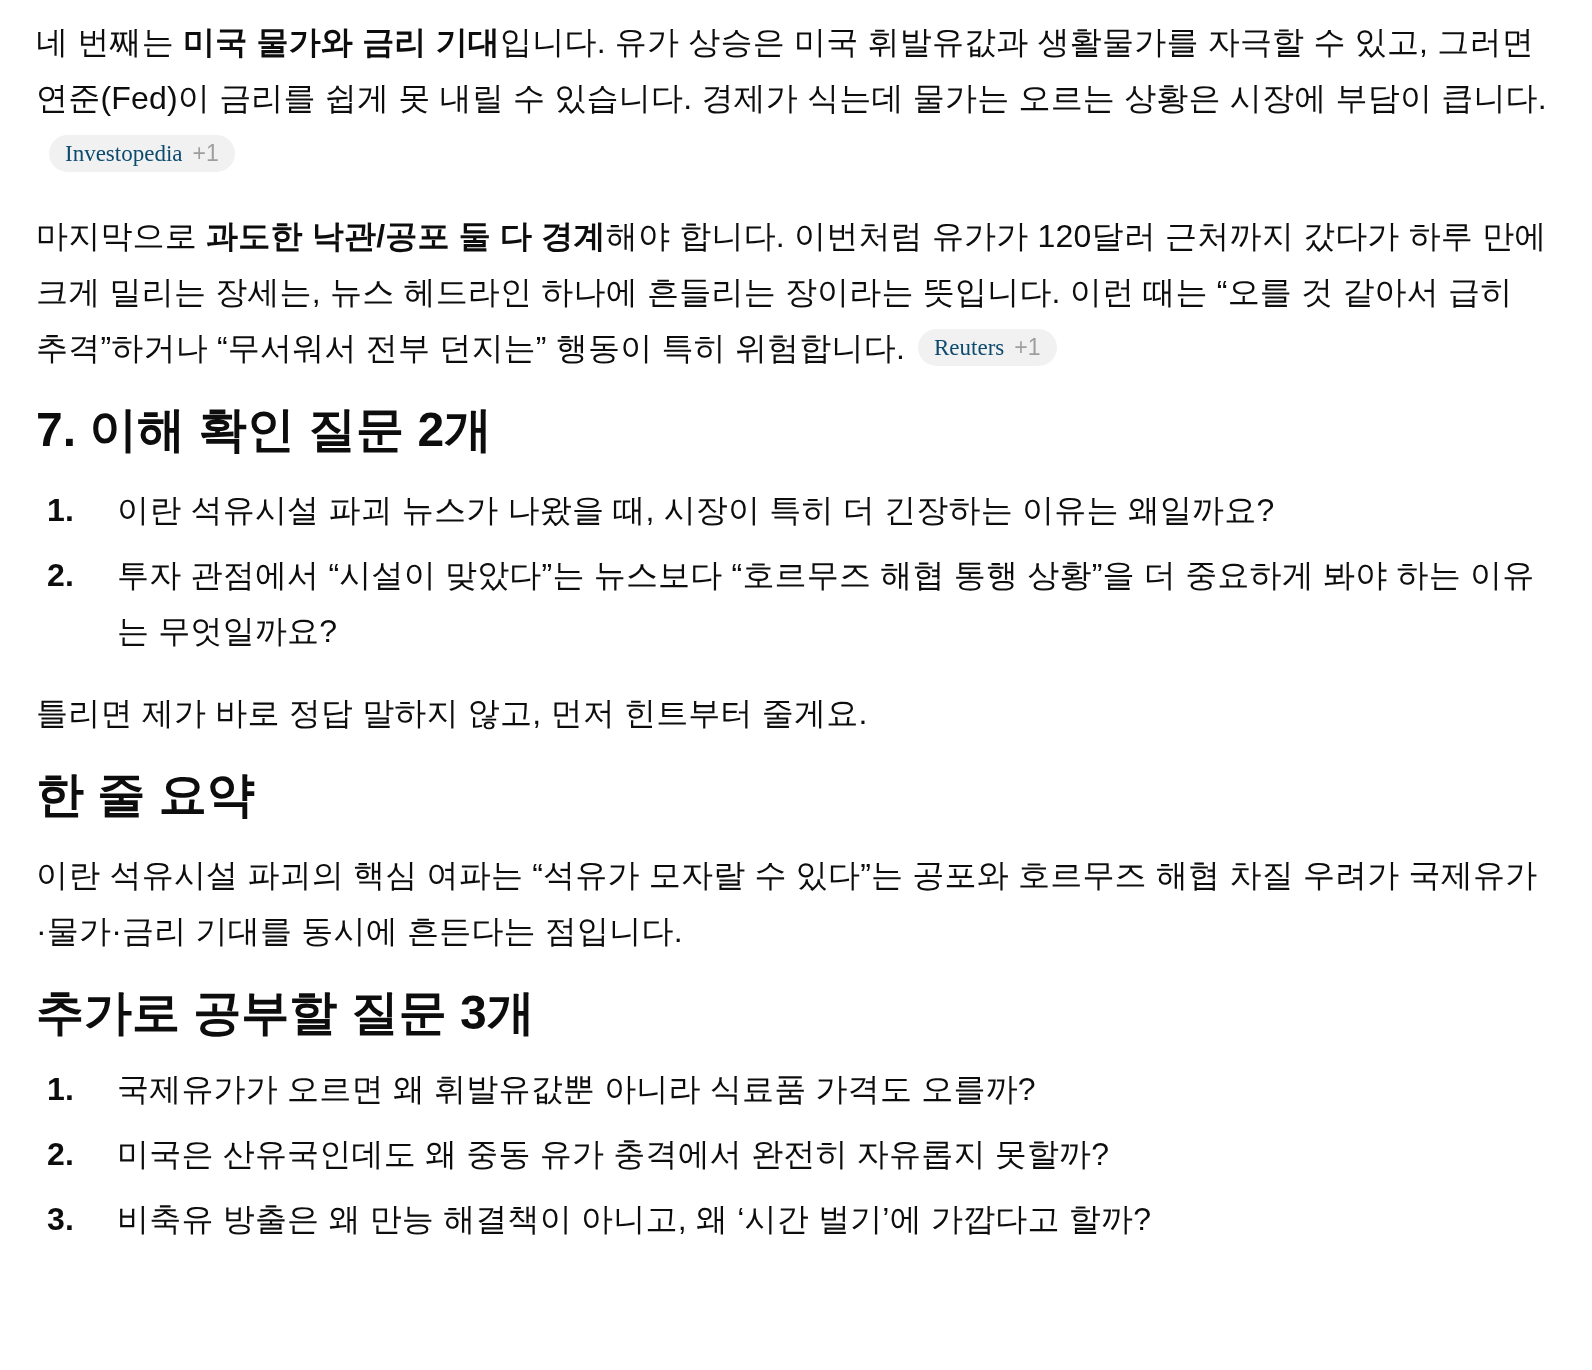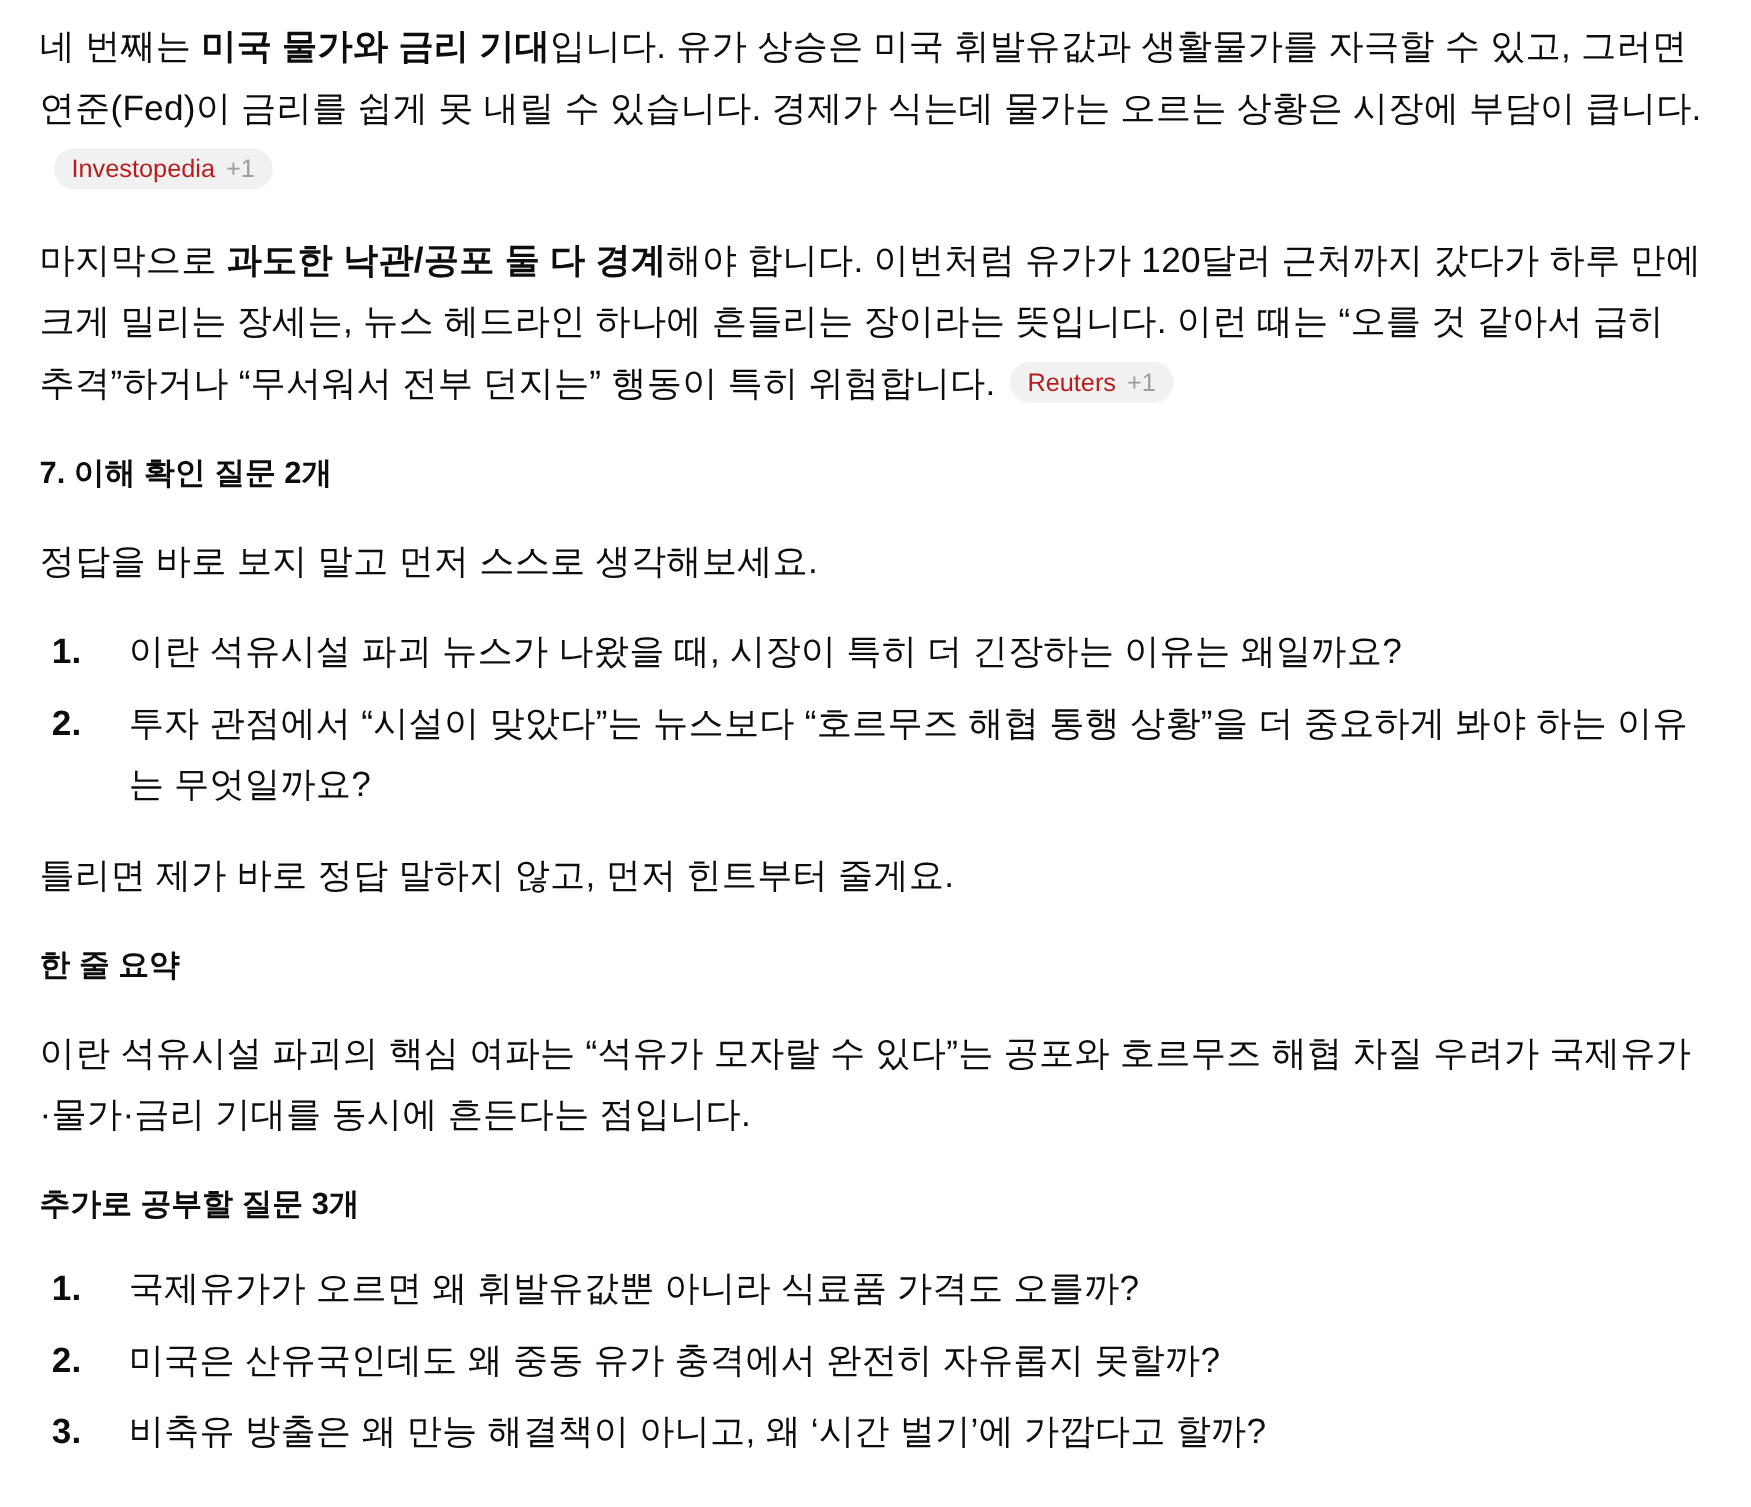--- a/index.html
+++ b/index.html
@@ -22,21 +22,21 @@
   p.body-para {
     margin: 26px 0;
   }
   p.body-para:first-child {
     margin-top: 0;
   }
   .bold-seg {
     font-weight: 700;
   }
   h3.section-heading {
-    font-size: 28px;
+    font-size: 48px;
     line-height: 52px;
     font-weight: 700;
     margin: 28px 0 22px 0;
     letter-spacing: 0;
   }
   .intro-line {
     display: block;
   }
   ol.custom-list {
     list-style: none;
@@ -76,21 +76,22 @@
     font-family: "Liberation Sans", "DejaVu Sans", sans-serif;
     font-size: 23px;
     line-height: 37px;
     vertical-align: middle;
     position: relative;
     top: -3px;
     cursor: pointer;
     white-space: nowrap;
   }
   .pill-label {
-    color: #b91c1c;
+    color: #0c4a6e;
+    font-family: Liberation Serif, serif;
   }
   .pill-count {
     color: #9e9e9e;
   }
 </style>
 </head>
 <body>
 
 <div class="page">
 
@@ -104,21 +105,20 @@
   <p class="body-para">
     <span>마지막으로 </span><span class="bold-seg">과도한 낙관/공포 둘 다 경계</span><span>해야 합니다. 이번처럼 유가가 120달러 근처까지 갔다가 하루 만에 크게 밀리는 장세는, 뉴스 헤드라인 하나에 흔들리는 장이라는 뜻입니다. 이런 때는 “오를 것 같아서 급히 추격”하거나 “무서워서 전부 던지는” 행동이 특히 위험합니다.</span><button class="citation-pill">
         <span class="pill-label">Reuters</span>
         <span class="pill-count">+1</span>
       </button>
   </p>
 
   <h3 class="section-heading">7. 이해 확인 질문 2개</h3>
 
   <p class="body-para">
-    <span class="intro-line">정답을 바로 보지 말고 먼저 스스로 생각해보세요.</span>
   </p>
 
   <ol class="custom-list">
     <li>
       <span class="li-num">1.</span>
       <span class="li-text">이란 석유시설 파괴 뉴스가 나왔을 때, 시장이 특히 더 긴장하는 이유는 왜일까요?</span>
     </li>
     <li>
       <span class="li-num">2.</span>
       <span class="li-text">투자 관점에서 “시설이 맞았다”는 뉴스보다 “호르무즈 해협 통행 상황”을 더 중요하게 봐야 하는 이유는 무엇일까요?</span>

